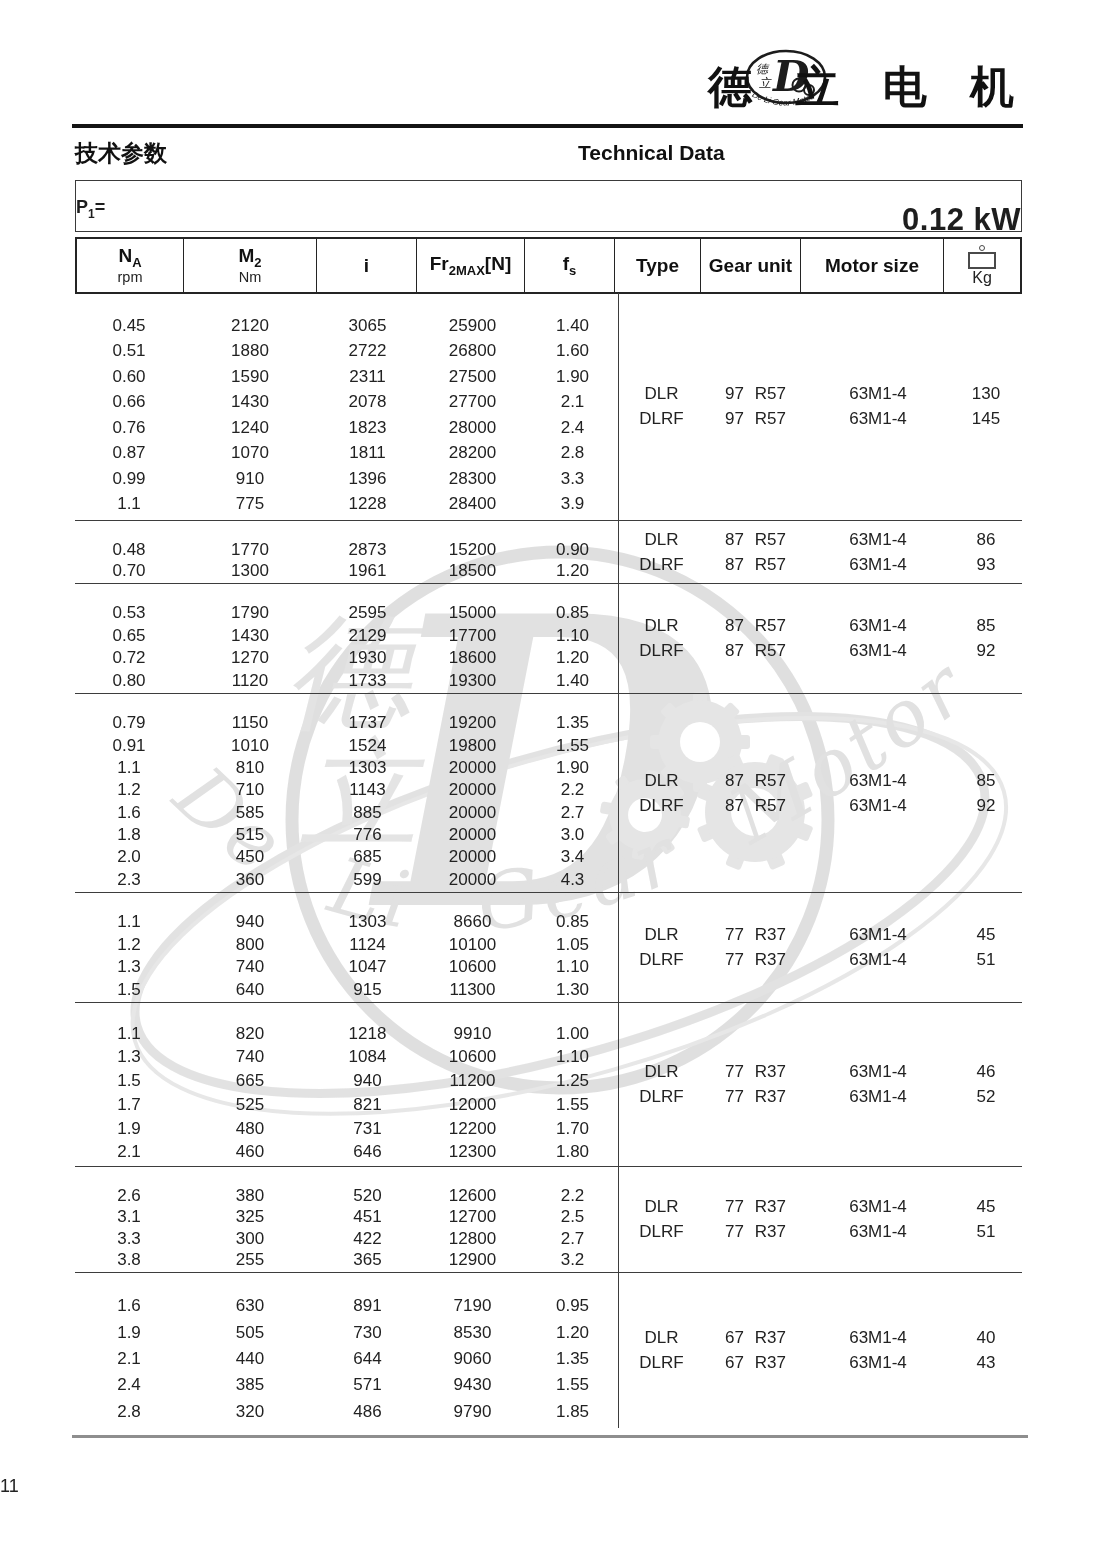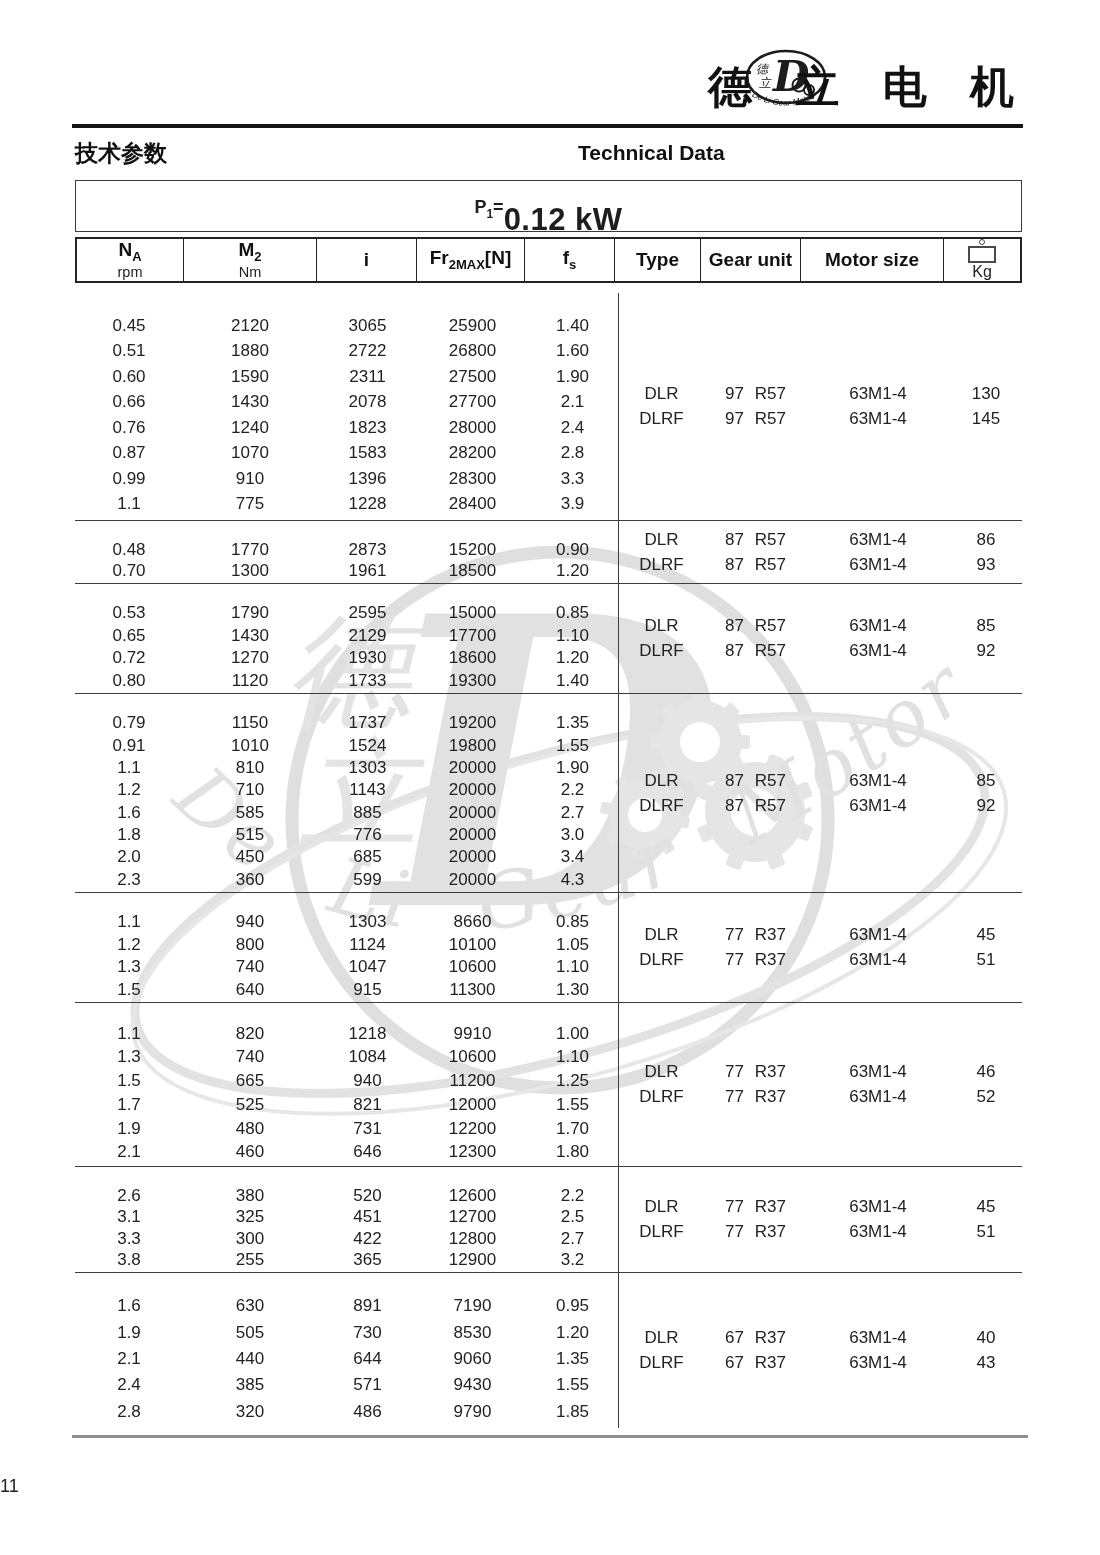--- a/index.html
+++ b/index.html
@@ -10,26 +10,26 @@
   #watermark{position:absolute;inset:0;z-index:0;pointer-events:none;}
   
   .brand-name{position:absolute;top:58px;right:72px;font-family:"DejaVu Serif",serif;
               font-weight:bold;font-size:44px;letter-spacing:14px;color:#111;white-space:nowrap;}
   #brand-logo{position:absolute;left:736px;top:44px;}
   .top-rule{position:absolute;left:72px;top:124px;width:951px;height:3.5px;background:#141414;}
   .section-cn{position:absolute;left:75px;top:138px;font-size:23px;font-weight:bold;color:#111;}
   .section-en{position:absolute;left:578px;top:141px;font-size:21px;font-weight:bold;color:#111;}
   
   .title-box{position:absolute;left:75px;top:180px;width:947px;height:52px;box-sizing:border-box;
-             border:1.6px solid #3a3a3a;display:flex;align-items:center;justify-content:center;}
+             border:1.6px solid #3a3a3a;display:flex;align-items:center;justify-content:space-between;}
   .p-small{font-size:18px;font-weight:bold;position:relative;top:3px;}
   .p-small sub{font-size:12px;}
   .p-big{font-size:31px;font-weight:bold;letter-spacing:0.5px;margin-top:28px;}
   
-  .head-row{position:absolute;left:75px;top:237px;width:947px;height:46px;box-sizing:border-box;
+  .head-row{position:absolute;left:75px;top:237px;width:947px;height:57px;box-sizing:border-box;
             border:2px solid #242424;display:grid;
             grid-template-columns:106px 133px 100px 108px 90px 86px 100px 143px auto;}
   .hcell{display:flex;flex-direction:column;align-items:center;justify-content:center;
          border-left:1.7px solid #242424;line-height:1.05;}
   .hcell:first-child{border-left:none;}
   .hmain{font-weight:bold;font-size:19px;color:#111;}
   .hmain sub{font-size:13px;}
   .hunit{font-size:14.5px;margin-top:1px;color:#222;}
   .kg-icon{display:flex;flex-direction:column;align-items:center;margin-bottom:1px;}
   .kg-knob{width:6px;height:6px;border:1.5px solid #4a4a4a;border-radius:50%;box-sizing:border-box;}
@@ -206,21 +206,21 @@
             <div class="d-row">
               <span class="d-cell">0.76</span>
               <span class="d-cell">1240</span>
               <span class="d-cell">1823</span>
               <span class="d-cell">28000</span>
               <span class="d-cell">2.4</span>
             </div>
             <div class="d-row">
               <span class="d-cell">0.87</span>
               <span class="d-cell">1070</span>
-              <span class="d-cell">1583</span>
+              <span class="d-cell">1811</span>
               <span class="d-cell">28200</span>
               <span class="d-cell">2.8</span>
             </div>
             <div class="d-row">
               <span class="d-cell">0.99</span>
               <span class="d-cell">910</span>
               <span class="d-cell">1396</span>
               <span class="d-cell">28300</span>
               <span class="d-cell">3.3</span>
             </div>

